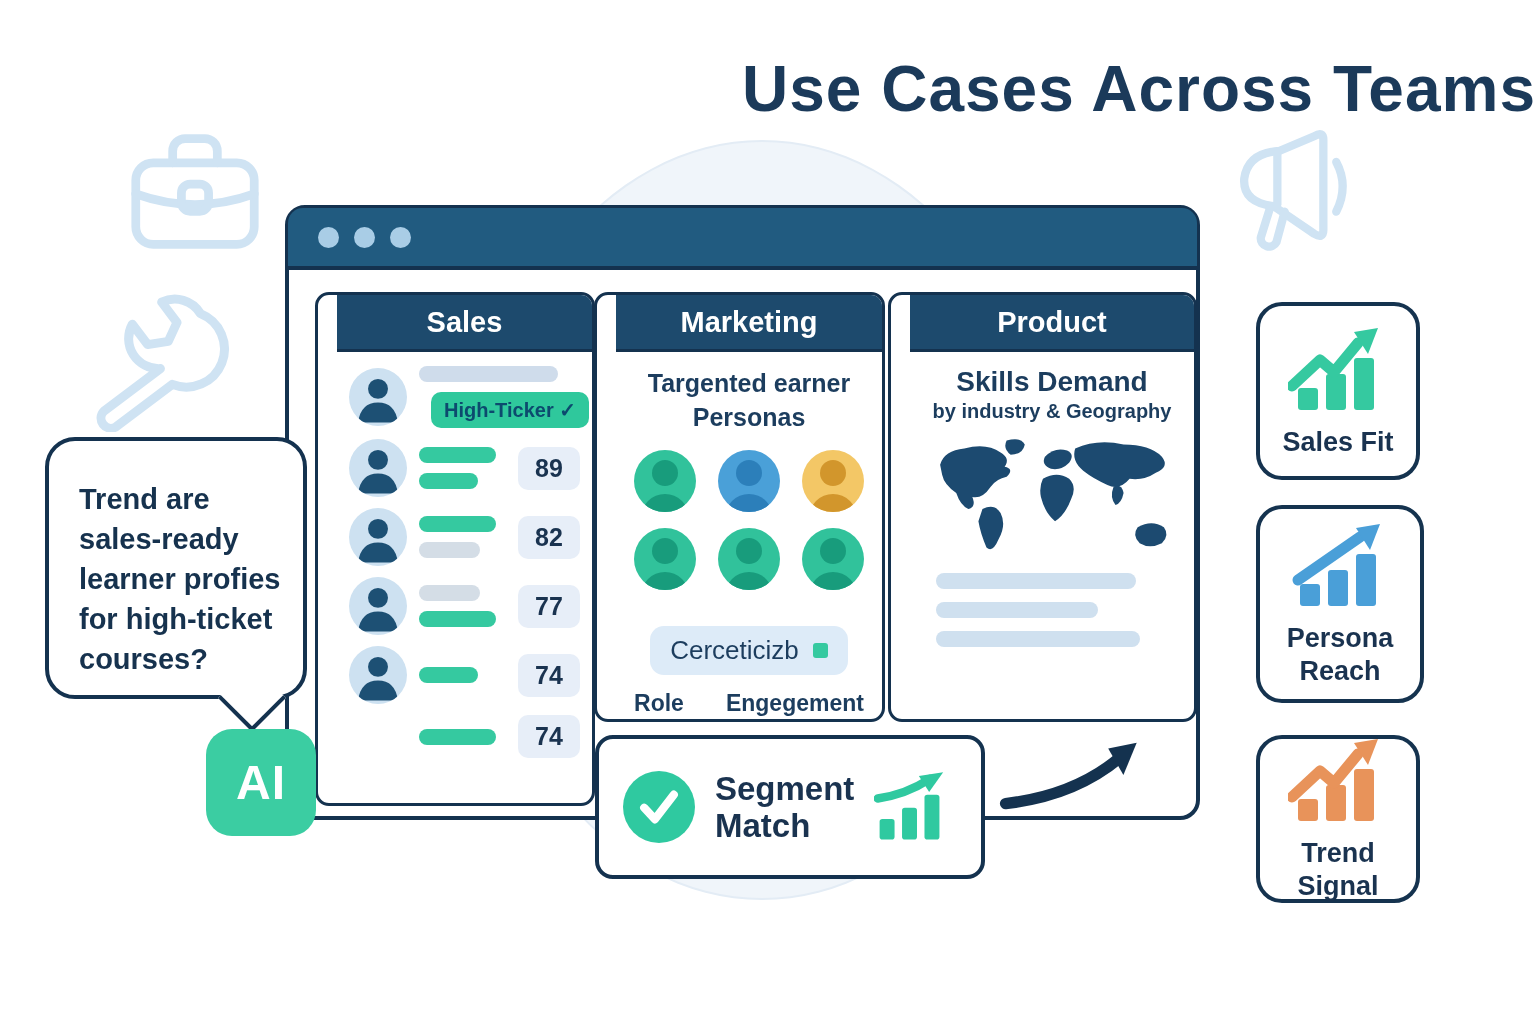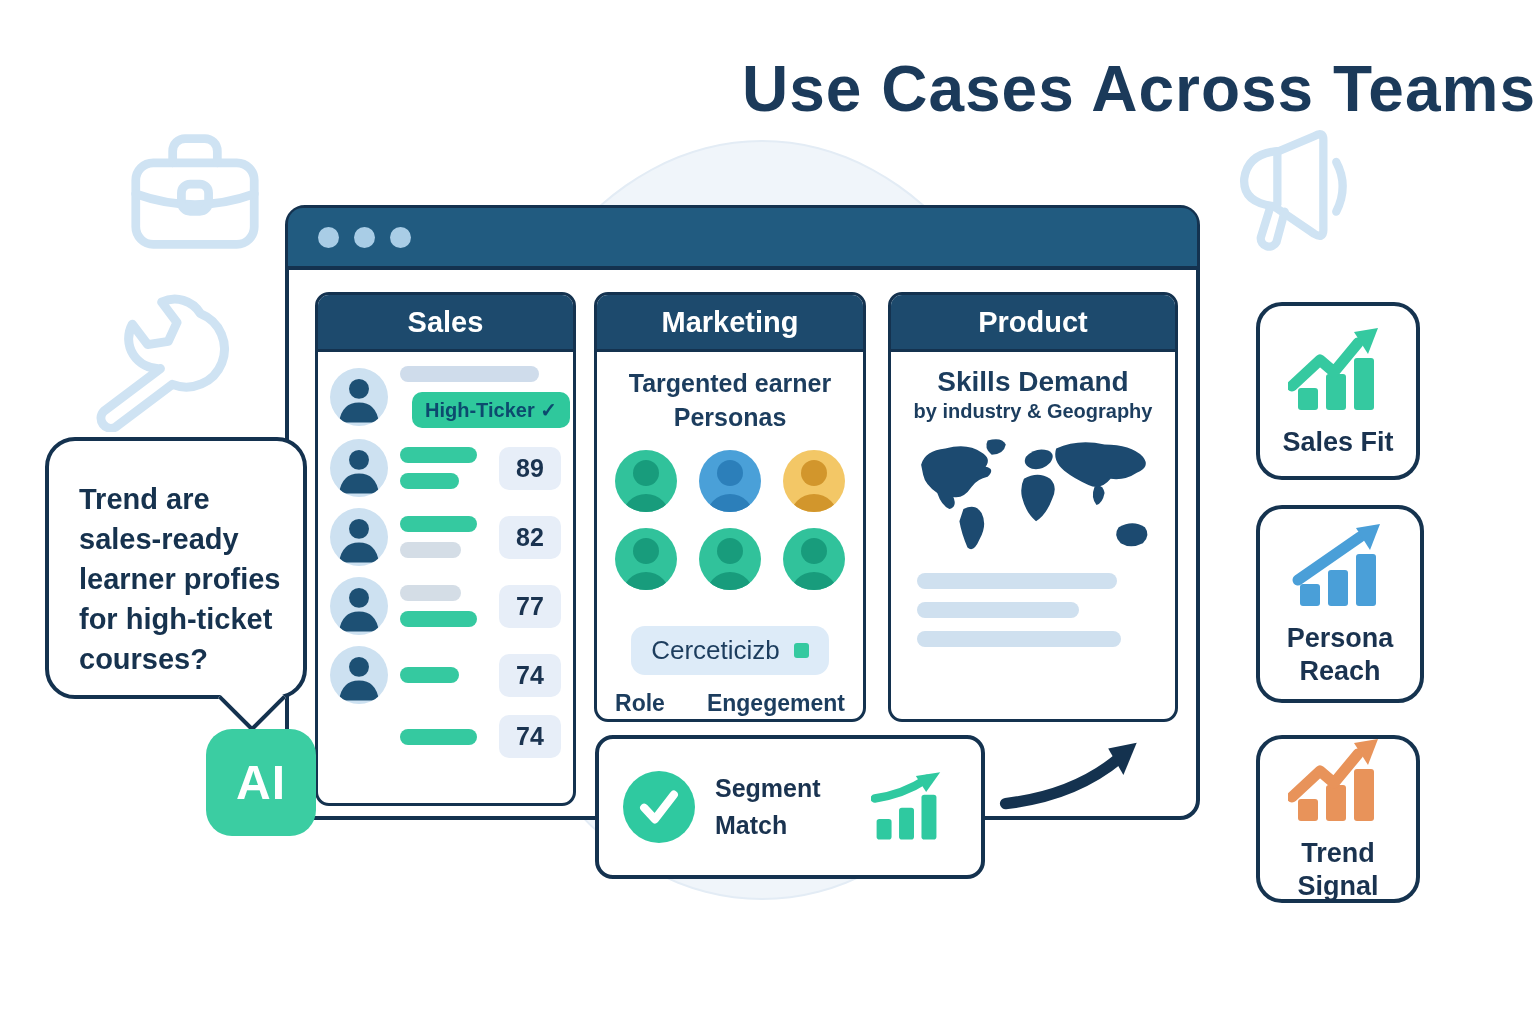--- a/index.html
+++ b/index.html
@@ -18,21 +18,21 @@
 
   
   .window{position:absolute;left:285px;top:205px;width:907px;height:607px;background:#ffffff;
           border:4px solid #14324f;border-radius:20px;z-index:1;}
   .window-bar{position:absolute;left:-1px;top:-1px;right:-1px;height:58px;background:#215b80;
           border-bottom:4px solid #14324f;border-radius:15px 15px 0 0;display:flex;align-items:center;
           padding-left:30px;gap:15px;}
   .dot{width:21px;height:21px;border-radius:50%;background:#a9cde6;}
 
   
-  .col{position:absolute;background:#ffffff;border:3px solid #14324f;border-radius:14px;z-index:2;overflow:hidden;}
+  .col{position:absolute;background:#ffffff;border:3px solid #14324f;border-radius:14px;z-index:2;overflow:hidden;padding-left:19px;}
   .col-sales{left:315px;top:292px;width:255px;height:508px;}
   .col-marketing{left:594px;top:292px;width:266px;height:424px;}
   .col-product{left:888px;top:292px;width:284px;height:424px;}
   .col-header{height:54px;background:#1d4a6d;border-bottom:3px solid #14324f;color:#ffffff;
           font-size:29px;font-weight:bold;display:flex;align-items:center;justify-content:center;}
 
   
   .sales-body{padding:14px 12px 8px 12px;display:flex;flex-direction:column;gap:11px;}
   .srow{display:flex;align-items:center;gap:12px;}
   .srow.no-avatar{margin-left:70px;}
@@ -73,21 +73,21 @@
   .map-wrap svg{display:block;width:252px;height:138px;}
   .pr-bars{padding:4px 26px 0 26px;display:flex;flex-direction:column;gap:13px;}
   .pr-bar{height:16px;border-radius:9px;background:#cfe0ef;}
 
   
   .segment{position:absolute;left:595px;top:735px;width:390px;height:144px;background:#ffffff;
           border:4px solid #14324f;border-radius:18px;z-index:3;display:flex;align-items:center;
           padding:0 24px;gap:20px;box-sizing:border-box;}
   .check-circle{width:72px;height:72px;border-radius:50%;background:#2fc9a0;flex:0 0 auto;
           display:flex;align-items:center;justify-content:center;}
-  .segment-label{font-size:25px;font-weight:bold;color:#1a3350;line-height:37px;width:180px;}
+  .segment-label{font-size:33px;font-weight:bold;color:#1a3350;line-height:37px;width:180px;}
   .segment-icon{margin-left:auto;}
 
   
   .nav-arrow{position:absolute;left:998px;top:733px;z-index:3;}
 
   
   .bubble{position:absolute;left:45px;top:437px;width:262px;height:262px;background:#ffffff;
           border:4px solid #14324f;border-radius:30px;z-index:4;box-sizing:border-box;}
   .bubble-text{padding:38px 18px 0 30px;font-size:29px;font-weight:bold;line-height:40px;color:#16324e;}
   .bubble-tail{position:absolute;left:228px;top:674px;width:44px;height:44px;background:#ffffff;

